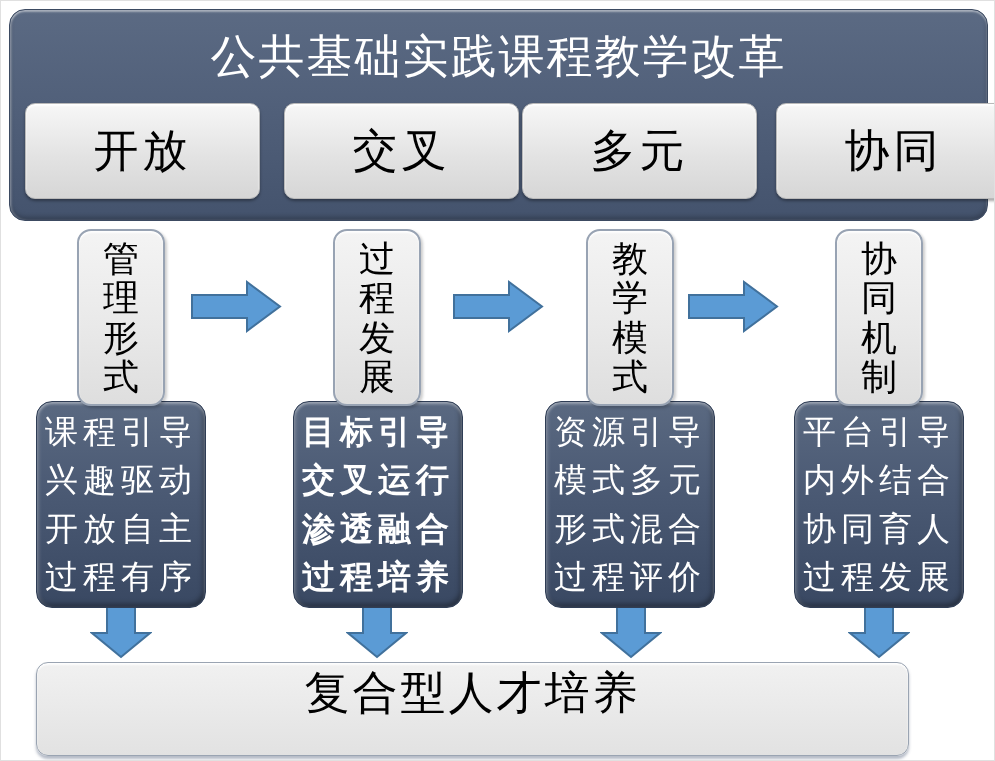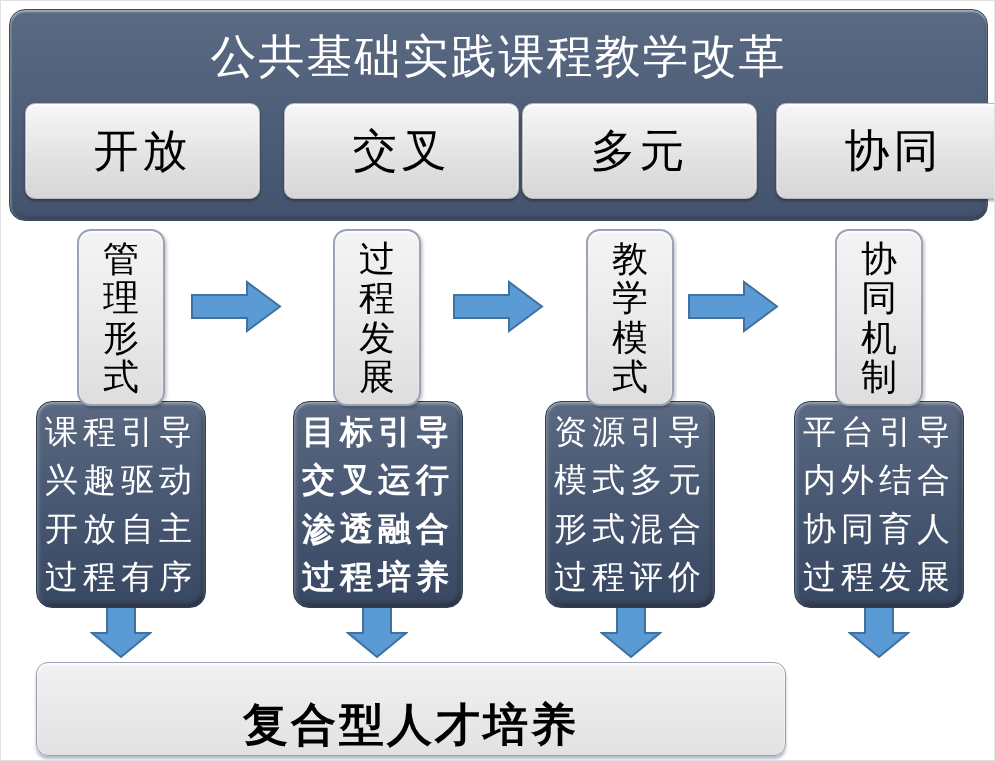--- a/index.html
+++ b/index.html
@@ -113,30 +113,29 @@
   .d-arrow { position: absolute; top: 604px; width: 62px; height: 54px; z-index: 1; }
   .d-arrow.c1 { left: 89px; }
   .d-arrow.c2 { left: 345px; }
   .d-arrow.c3 { left: 599px; }
   .d-arrow.c4 { left: 847px; }
 
   
   .bottom-box {
     position: absolute;
     left: 35px; top: 661px;
-    width: 750px; height: 94px;
+    width: 873px; height: 94px;
     border-radius: 12px;
     background: linear-gradient(180deg, #f1f1f1 0%, #e8e8e8 60%, #e2e2e2 100%);
     border: 1px solid #9aa4b2;
     box-shadow: inset 0 2px 2px rgba(255,255,255,.9), 0 3px 3px rgba(90,105,131,.45);
-    display: flex; align-items: flex-end; justify-content: center;
+    display: flex; align-items: flex-start; justify-content: center;
     color: #000000;
     font-size: 45px;
     letter-spacing: 3px;
-    font-weight: bold;
   }
 </style>
 </head>
 <body>
 
 <div class="canvas">
 
   <div class="header">
     <div class="header-title">公共基础实践课程教学改革</div>
     <div class="pillar p1">

